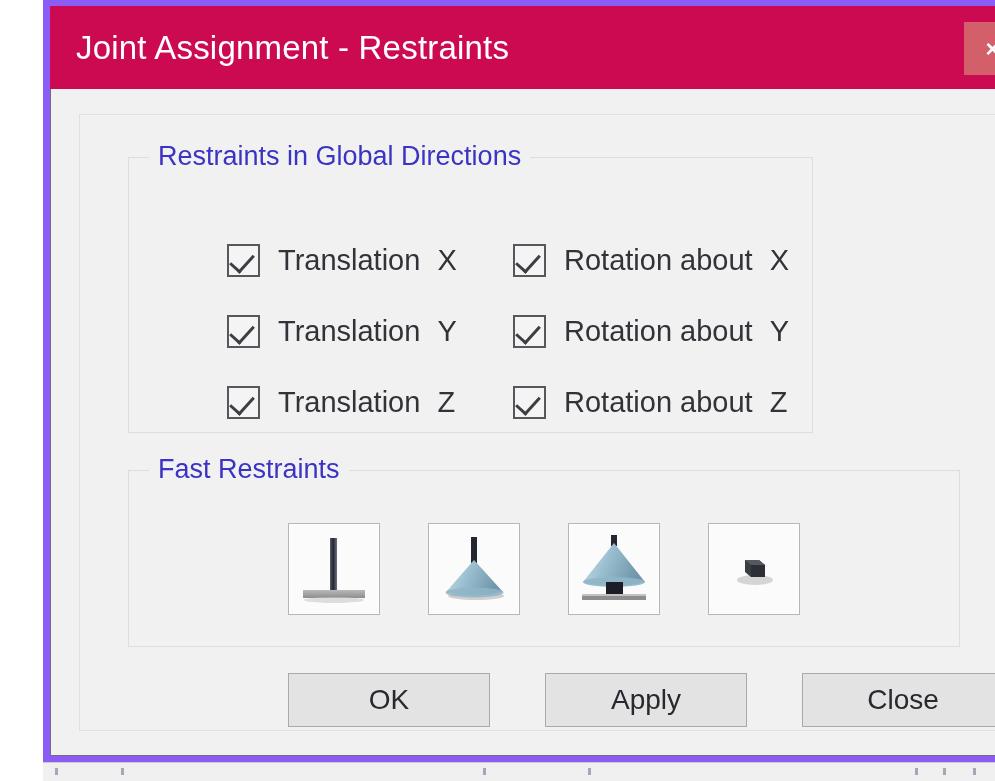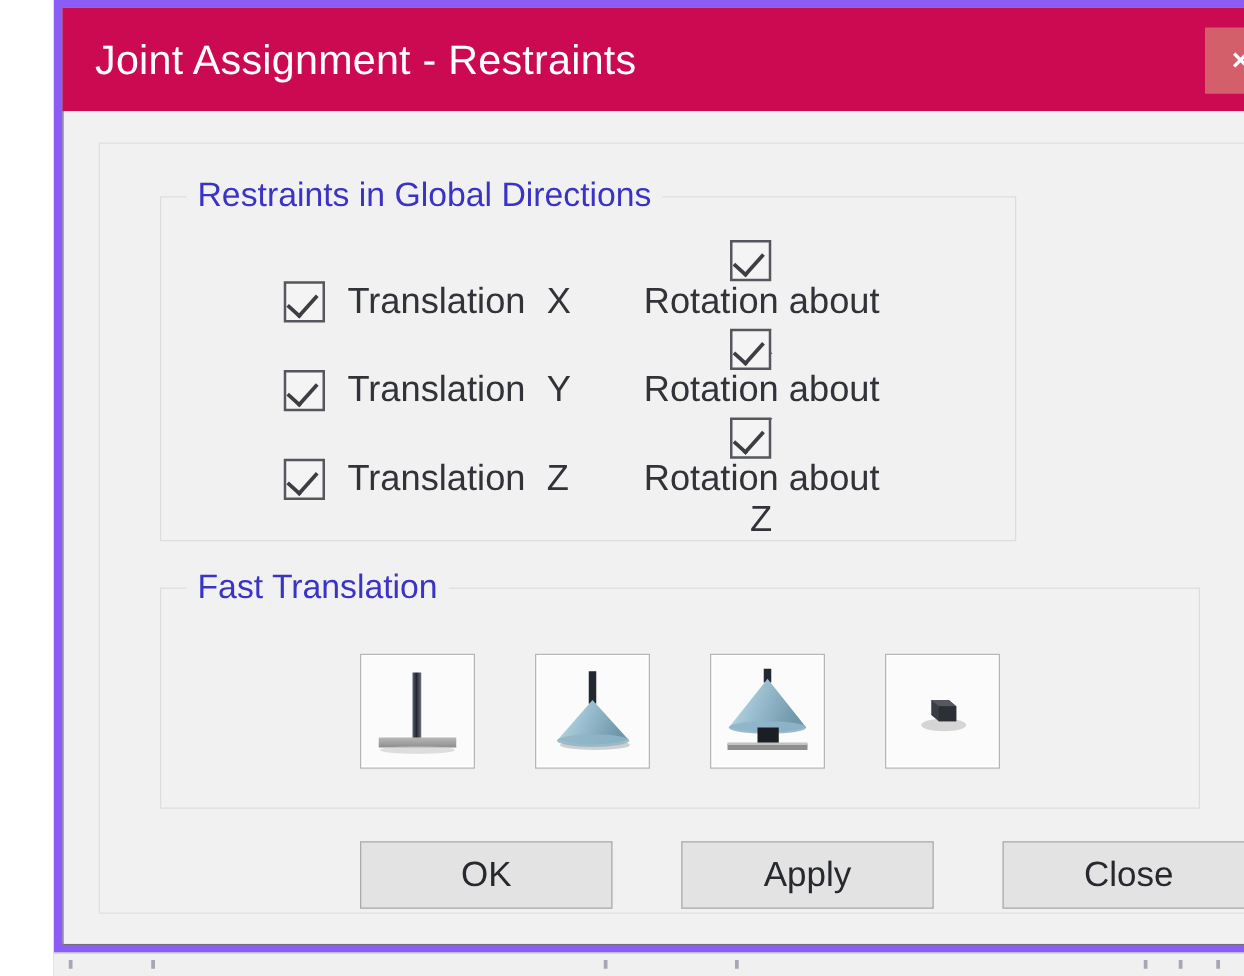--- a/index.html
+++ b/index.html
@@ -157,29 +157,30 @@
   
   .cb-grid {
     position: absolute;
     left: 0;
     top: 48px;
     width: 100%;
   }
   .cb-row {
     display: flex;
     height: 71px;
-    align-items: center;
+    align-items: flex-end;
+    gap: 16px;
   }
   .cb-cell {
     display: flex;
     align-items: center;
     cursor: pointer;
   }
   .cb-cell.col-left  { width: 360px; padding-left: 98px; box-sizing: border-box; }
-  .cb-cell.col-right { padding-left: 8px; flex-direction: column; }
+  .cb-cell.col-right { padding-left: 8px; }
 
   .checkbox {
     width: 33px;
     height: 33px;
     border: 2px solid #55575c;
     background: #f4f4f4;
     position: relative;
     flex: none;
     box-sizing: border-box;
   }
@@ -326,21 +327,21 @@
               <span class="checkbox checked"></span>
               <span class="cb-label">Rotation about</span>
               <span class="cb-axis">Z</span>
             </div>
           </div>
 
         </div>
       </div>
 
       <div class="groupbox" id="group-fast">
-        <div class="group-legend">Fast Translation</div>
+        <div class="group-legend">Fast Restraints</div>
 
         <div class="fast-row">
 
           <div class="icon-btn">
             <svg width="78" height="74" viewBox="0 0 78 74">
               <defs>
                 <linearGradient id="postg" x1="0" y1="0" x2="1" y2="0">
                   <stop offset="0" stop-color="#5a6070"></stop>
                   <stop offset="0.45" stop-color="#21252e"></stop>
                   <stop offset="1" stop-color="#6b7180"></stop>

